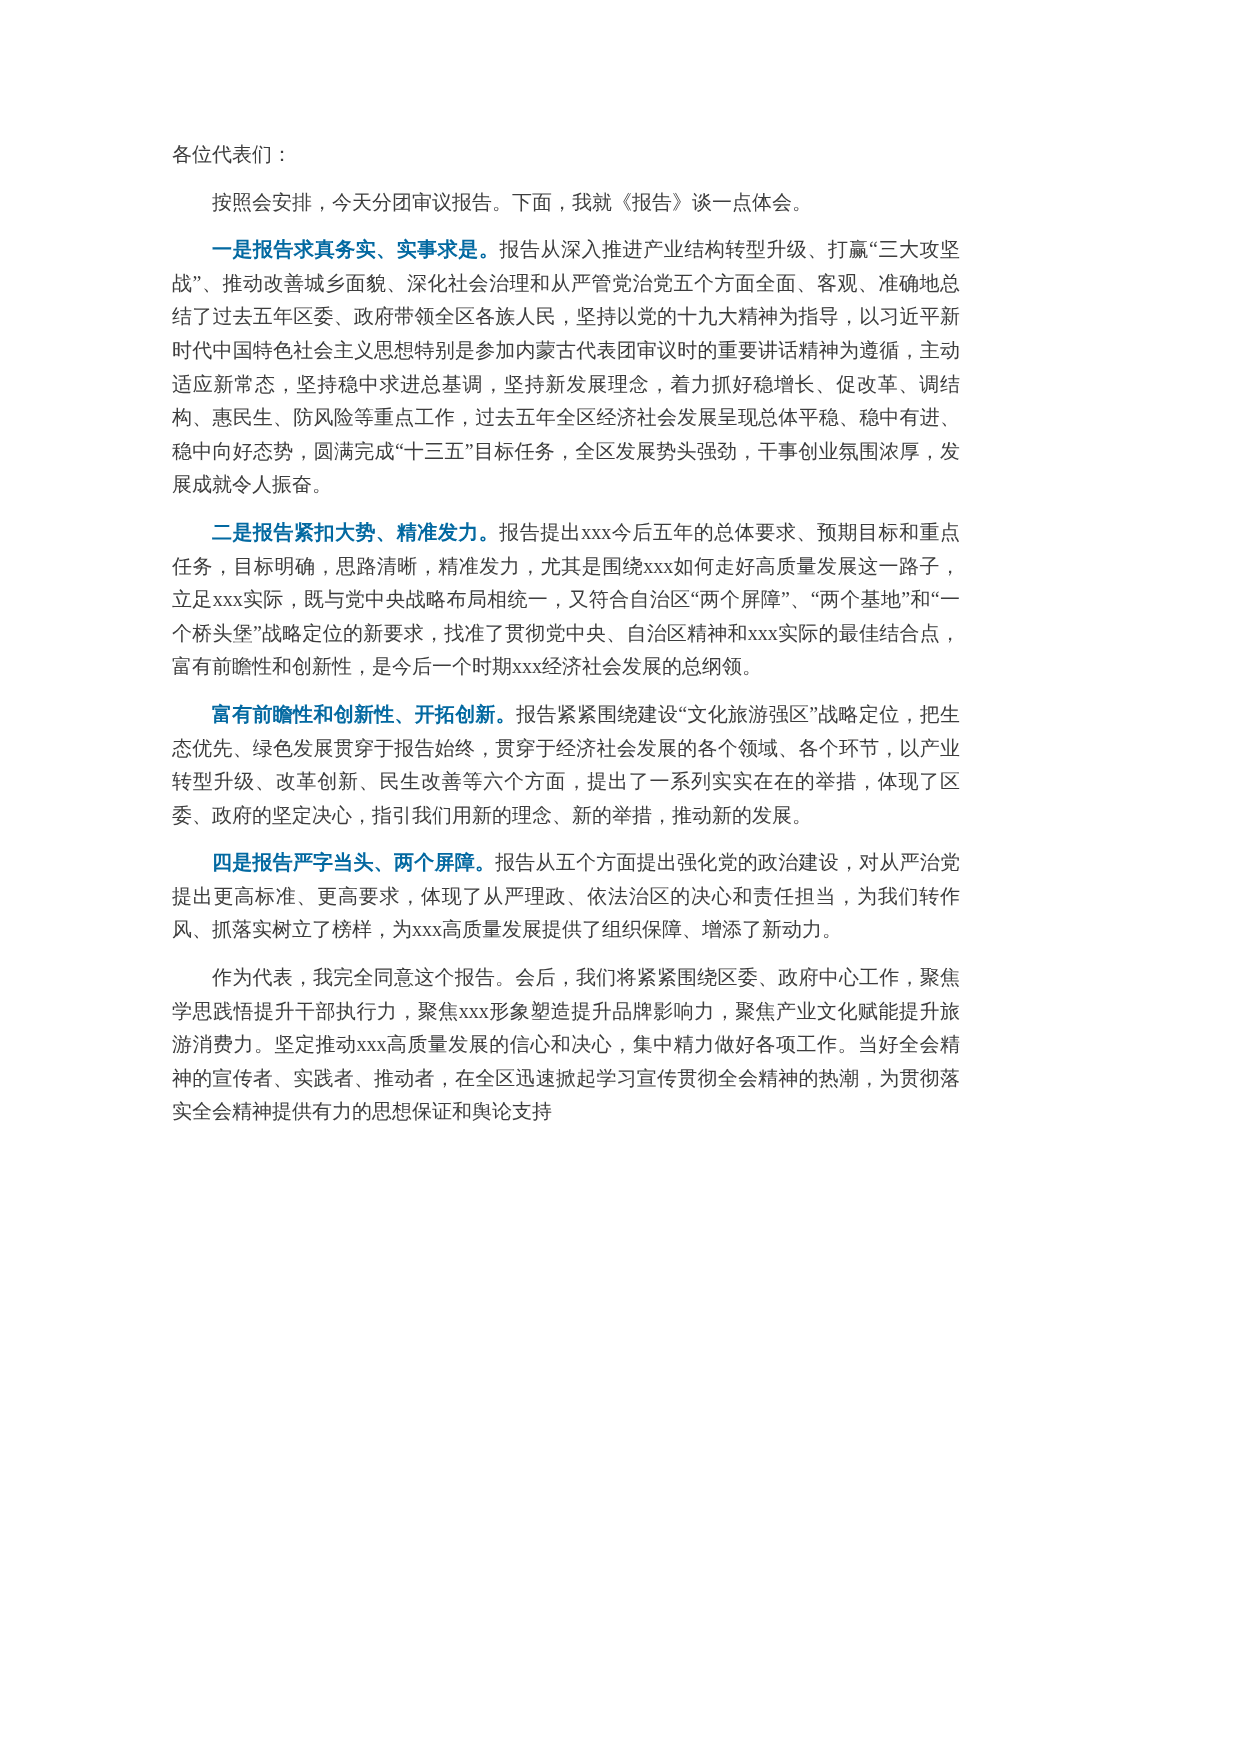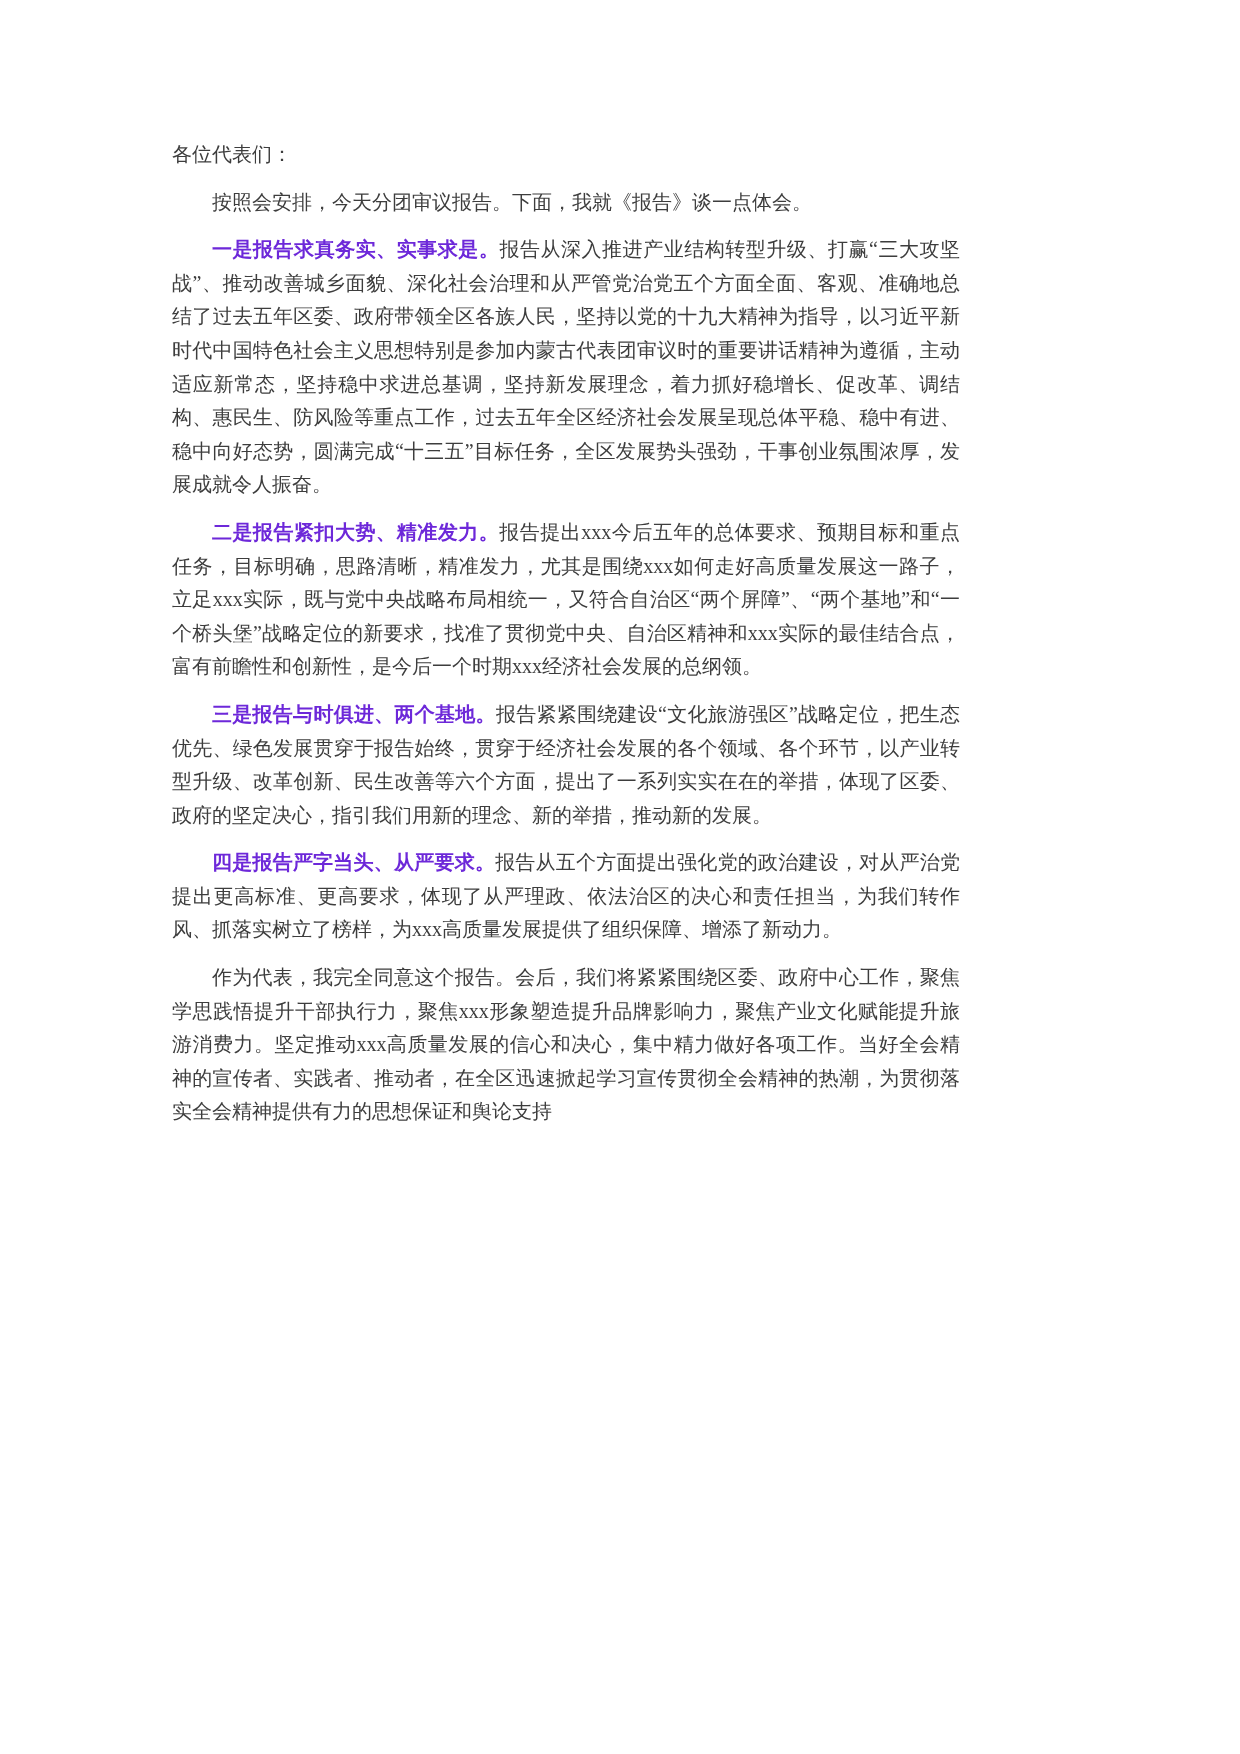--- a/index.html
+++ b/index.html
@@ -22,36 +22,36 @@
   .salutation {
     margin: 0 0 14px 0;
     text-indent: 0;
   }
   .para {
     margin: 12px 0 14px 0;
     text-indent: 2em;
   }
   .lead {
     font-weight: bold;
-    color: #6d28d9;
+    color: #0369a1;
   }
 </style>
 </head>
 <body>
 
 <div class="page">
 
   <p class="salutation">各位代表们：</p>
 
   <p class="para"><span>按照会安排，今天分团审议报告。下面，我就《报告》谈一点体会。</span></p>
 
 
   <p class="para"><span class="lead">一是报告求真务实、实事求是。</span><span>报告从深入推进产业结构转型升级、打赢“三大攻坚战”、推动改善城乡面貌、深化社会治理和从严管党治党五个方面全面、客观、准确地总结了过去五年区委、政府带领全区各族人民，坚持以党的十九大精神为指导，以习近平新时代中国特色社会主义思想特别是参加内蒙古代表团审议时的重要讲话精神为遵循，主动适应新常态，坚持稳中求进总基调，坚持新发展理念，着力抓好稳增长、促改革、调结构、惠民生、防风险等重点工作，过去五年全区经济社会发展呈现总体平稳、稳中有进、稳中向好态势，圆满完成“十三五”目标任务，全区发展势头强劲，干事创业氛围浓厚，发展成就令人振奋。</span></p>
 
   <p class="para"><span class="lead">二是报告紧扣大势、精准发力。</span><span>报告提出xxx今后五年的总体要求、预期目标和重点任务，目标明确，思路清晰，精准发力，尤其是围绕xxx如何走好高质量发展这一路子，立足xxx实际，既与党中央战略布局相统一，又符合自治区“两个屏障”、“两个基地”和“一个桥头堡”战略定位的新要求，找准了贯彻党中央、自治区精神和xxx实际的最佳结合点，富有前瞻性和创新性，是今后一个时期xxx经济社会发展的总纲领。</span></p>
 
-  <p class="para"><span class="lead">三是报告与时俱进、两个基地。</span><span>报告紧紧围绕建设“文化旅游强区”战略定位，把生态优先、绿色发展贯穿于报告始终，贯穿于经济社会发展的各个领域、各个环节，以产业转型升级、改革创新、民生改善等六个方面，提出了一系列实实在在的举措，体现了区委、政府的坚定决心，指引我们用新的理念、新的举措，推动新的发展。</span></p>
+  <p class="para"><span class="lead">富有前瞻性和创新性、开拓创新。</span><span>报告紧紧围绕建设“文化旅游强区”战略定位，把生态优先、绿色发展贯穿于报告始终，贯穿于经济社会发展的各个领域、各个环节，以产业转型升级、改革创新、民生改善等六个方面，提出了一系列实实在在的举措，体现了区委、政府的坚定决心，指引我们用新的理念、新的举措，推动新的发展。</span></p>
 
-  <p class="para"><span class="lead">四是报告严字当头、从严要求。</span><span>报告从五个方面提出强化党的政治建设，对从严治党提出更高标准、更高要求，体现了从严理政、依法治区的决心和责任担当，为我们转作风、抓落实树立了榜样，为xxx高质量发展提供了组织保障、增添了新动力。</span></p>
+  <p class="para"><span class="lead">四是报告严字当头、两个屏障。</span><span>报告从五个方面提出强化党的政治建设，对从严治党提出更高标准、更高要求，体现了从严理政、依法治区的决心和责任担当，为我们转作风、抓落实树立了榜样，为xxx高质量发展提供了组织保障、增添了新动力。</span></p>
 
   <p class="para"><span>作为代表，我完全同意这个报告。会后，我们将紧紧围绕区委、政府中心工作，聚焦学思践悟提升干部执行力，聚焦xxx形象塑造提升品牌影响力，聚焦产业文化赋能提升旅游消费力。坚定推动xxx高质量发展的信心和决心，集中精力做好各项工作。当好全会精神的宣传者、实践者、推动者，在全区迅速掀起学习宣传贯彻全会精神的热潮，为贯彻落实全会精神提供有力的思想保证和舆论支持</span></p>
 
 </div>
 
 </body></html>

